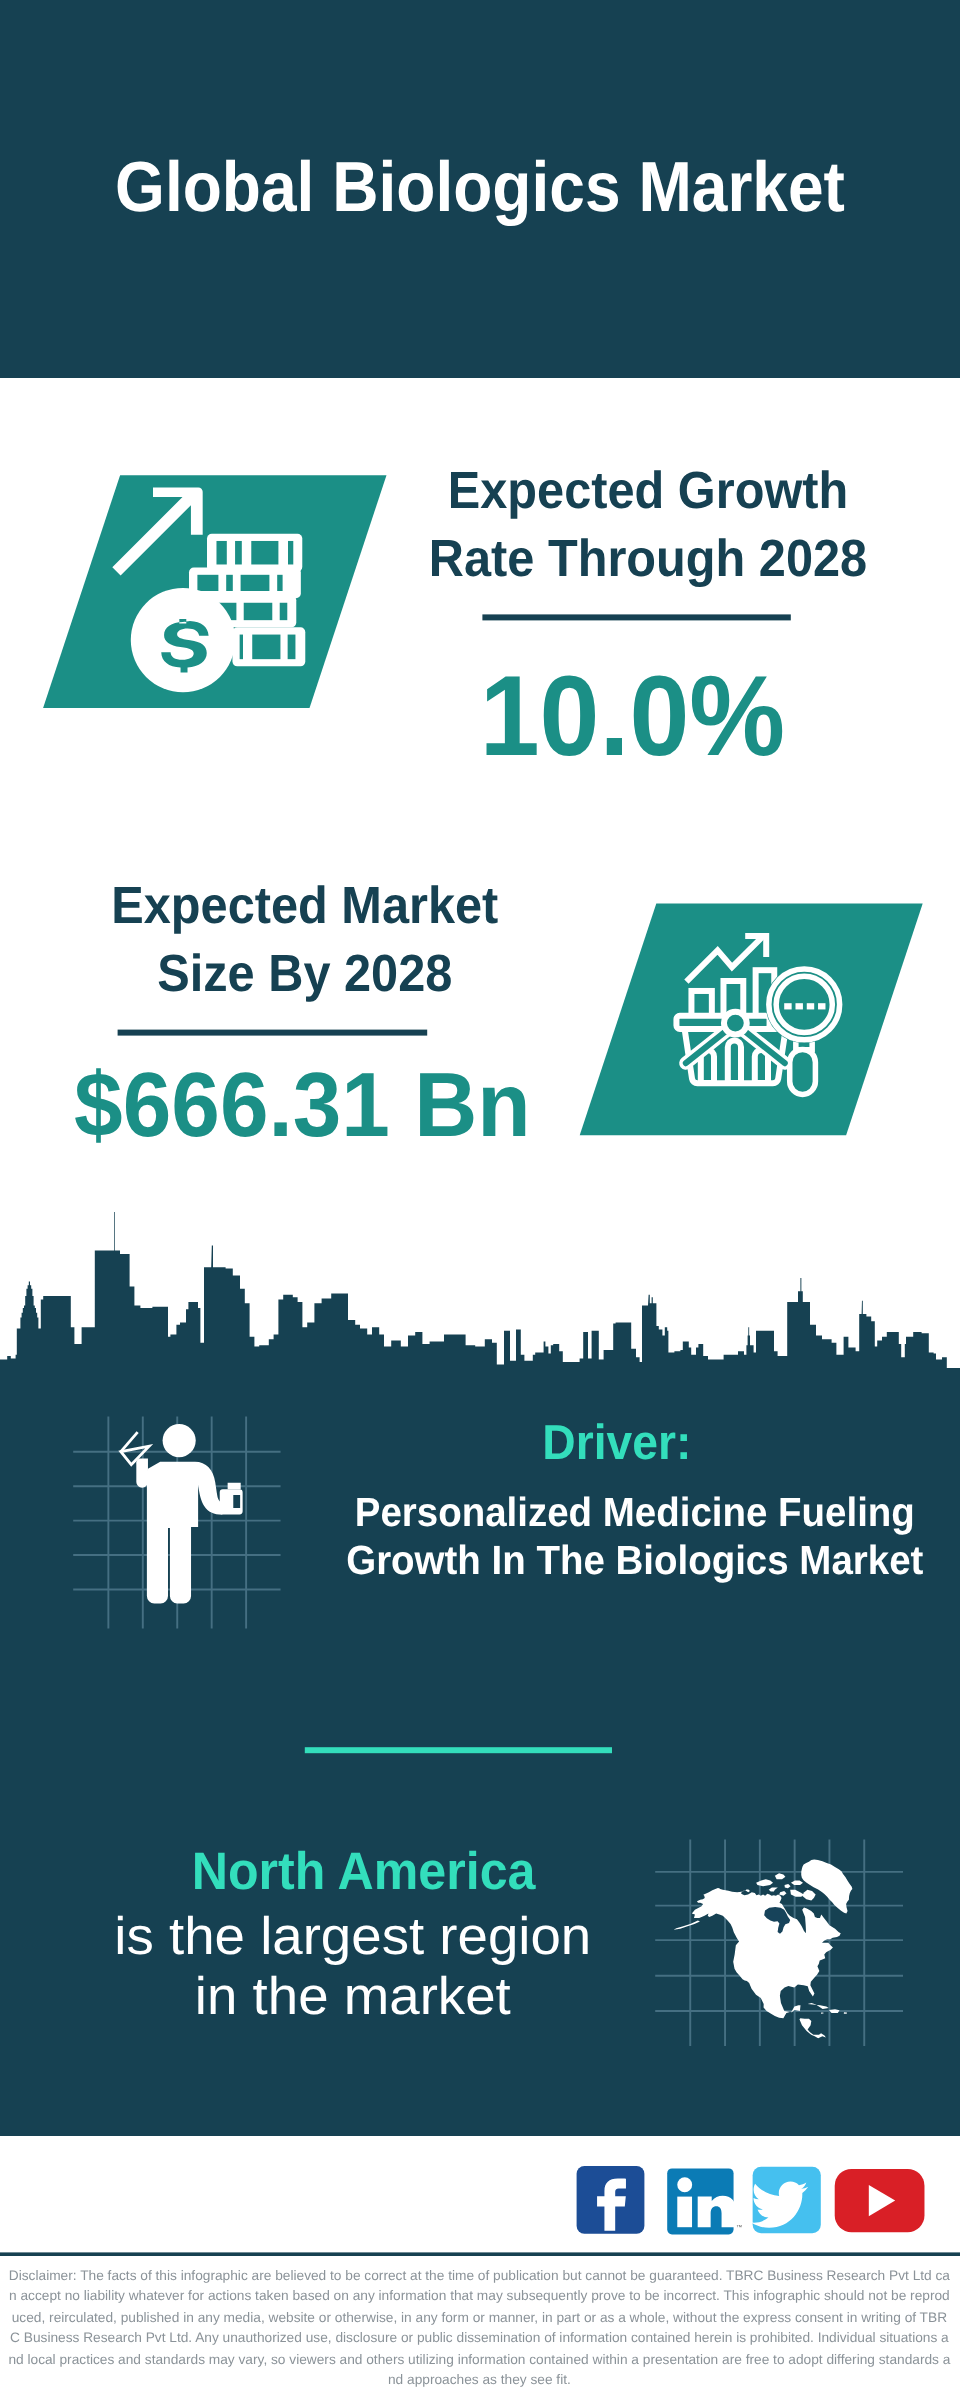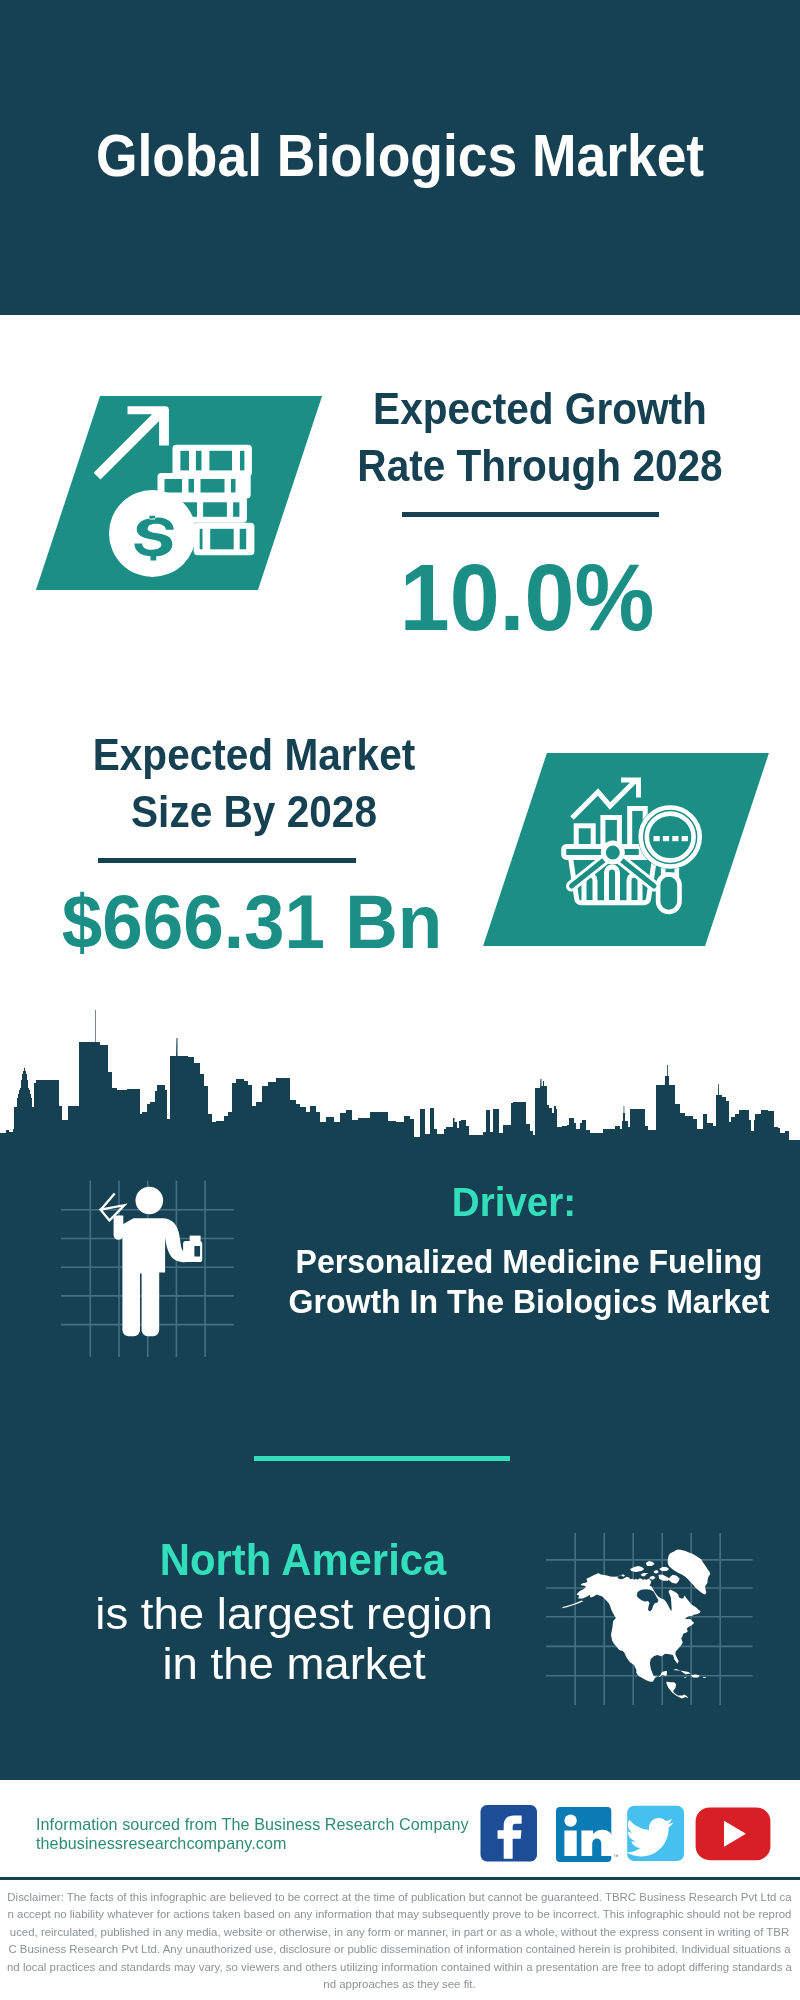--- a/index.html
+++ b/index.html
@@ -233,24 +233,20 @@
         <path d="M684.5 1676.9 L686.8 1677.5 L684.3 1678.3 Z" fill="#ffffff"></path>
         <path d="M703.3 1676.9 L705.8 1677.1 L705.6 1678.1 L703.2 1678.1 Z" fill="#ffffff"></path>
         <path d="M675.0 1693.6 L677.9 1695.6 L682.5 1695.6 L684.2 1694.4 L687.1 1696.3 L688.2 1697.9 L685.4 1696.9 L681.8 1698.5 L678.9 1696.9 L676.0 1695.6 L672.2 1692.6 L668.3 1687.7 L666.2 1682.8 L667.0 1681.8 L670.6 1682.2 L674.1 1682.2 L676.1 1684.2 L675.5 1687.7 L673.0 1691.2 Z" fill="#ffffff"></path>
         <path d="M561.4 1608.2 L566.9 1607.2 L572.9 1605.3 L578.7 1603.3 L583.3 1601.3 L581.6 1600.4 L575.2 1603.3 L569.3 1605.3 L563.6 1606.8 Z" fill="#ffffff"></path>
         <path d="M637.5 1592.0 L641.0 1589.8 L646.0 1589.2 L650.5 1589.8 L653.5 1591.5 L655.0 1594.0 L656.5 1597.0 L658.5 1600.0 L657.5 1602.5 L654.5 1603.5 L653.0 1606.0 L652.0 1609.5 L650.0 1611.5 L648.0 1610.0 L648.5 1606.5 L649.5 1603.0 L648.0 1601.0 L645.0 1601.5 L642.0 1600.5 L639.0 1598.5 L636.8 1596.0 Z" fill="#17435a"></path>
       </g>
     </svg>
   </div>
 
   <div class="footer" style="top:1780px;height:220px;"></div>
-  <div class="src-text" style="left:36px;top:1815px;width:470px;white-space:nowrap;">
-    <div>Information sourced from The Business Research Company</div>
-    <div>thebusinessresearchcompany.com</div>
-  </div>
   <div class="social" style="left:476px;top:1800px;width:300px;height:66px;">
     <svg viewBox="476 1800 300 66" width="300" height="66" style="display:block">
       <g>
         <rect x="480.5" y="1805" width="56.5" height="56.5" rx="6.5" ry="6.5" fill="#1c4d96"></rect>
         <g transform="translate(508.8 1833.2) scale(0.69) translate(-508.8 -1833.2)">
             <path d="M517.5 1807.5 c -10.6 0 -16.1 5.0 -16.1 15.2 v 6.2 h -8.9 v 12.3 h 8.9 v 29.2 h 13.0 v -29.2 h 11.6 l 1.2 -12.3 h -12.8 v -5.1 c 0 -2.9 1.2 -4.3 4.2 -4.3 h 8.8 v -11.8 c -2.0 -0.2 -5.4 -0.2 -9.9 -0.2 z" fill="#ffffff"></path>
           </g>
       </g>
       <g>
         <rect x="556" y="1807" width="55.3" height="55" rx="4" ry="4" fill="#0b7bb5"></rect>

